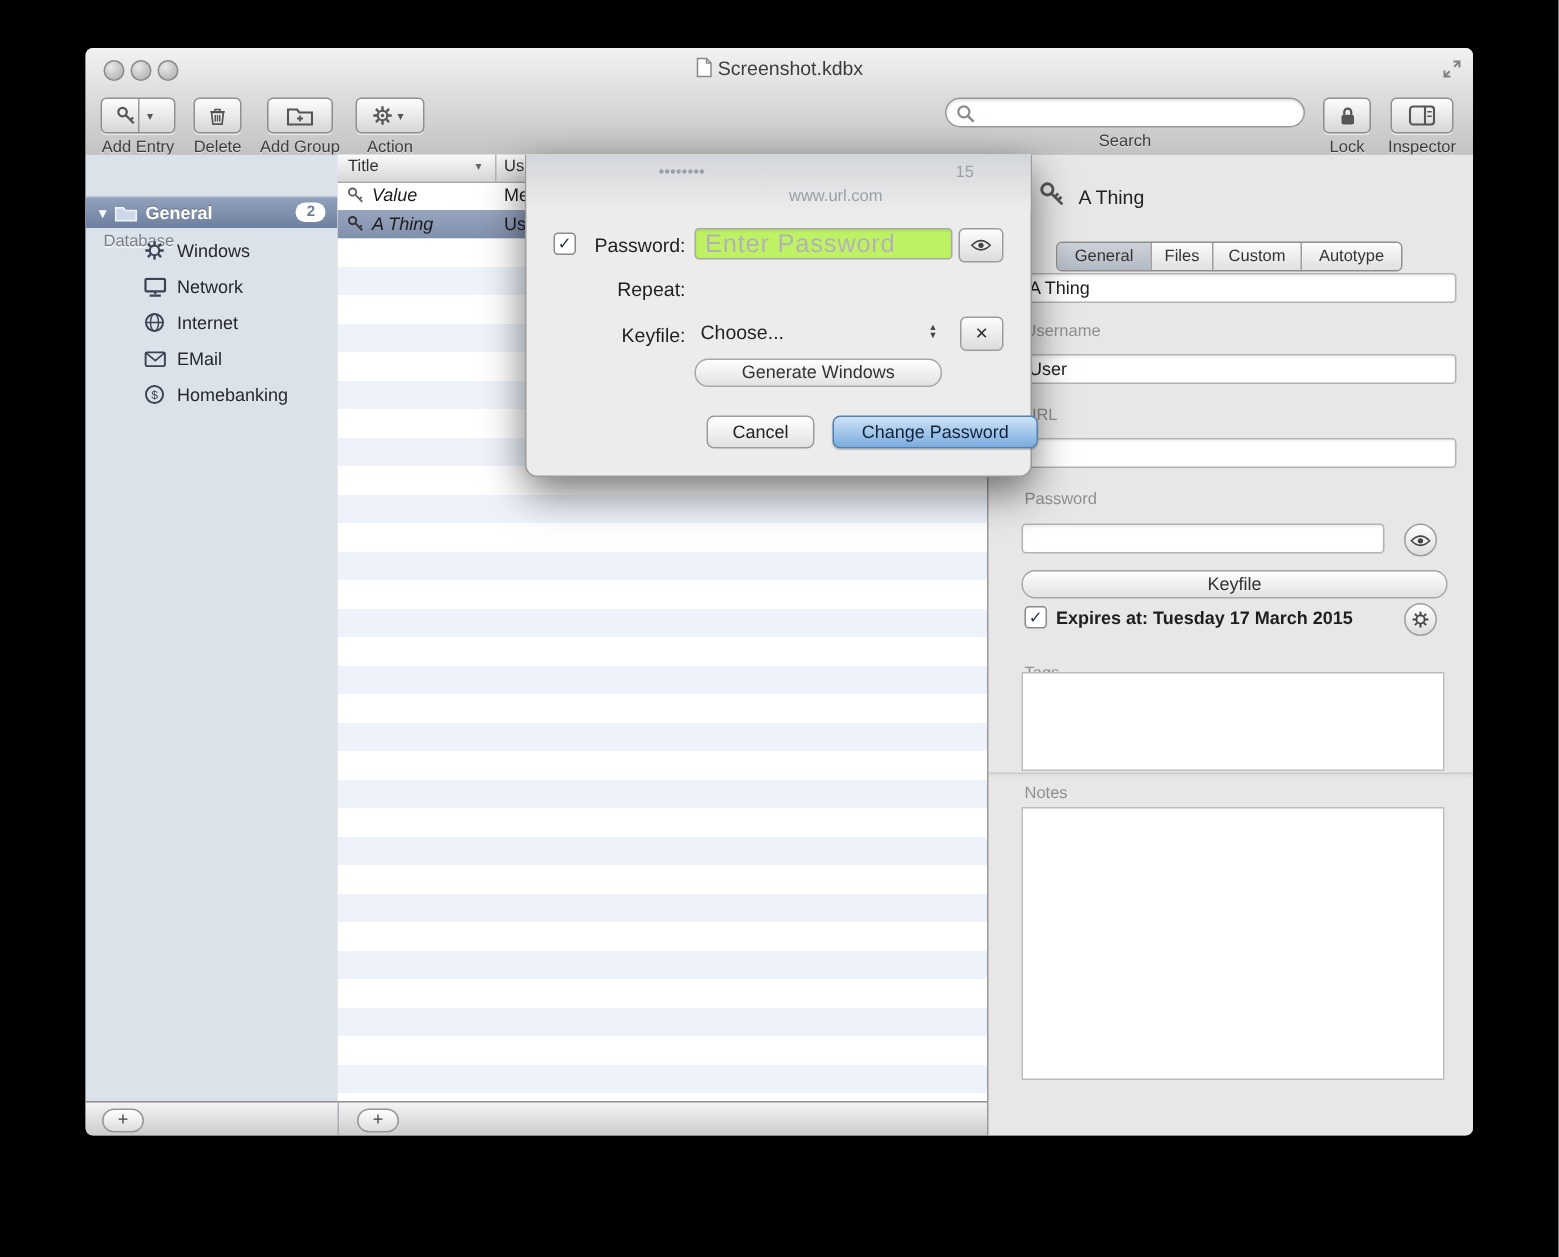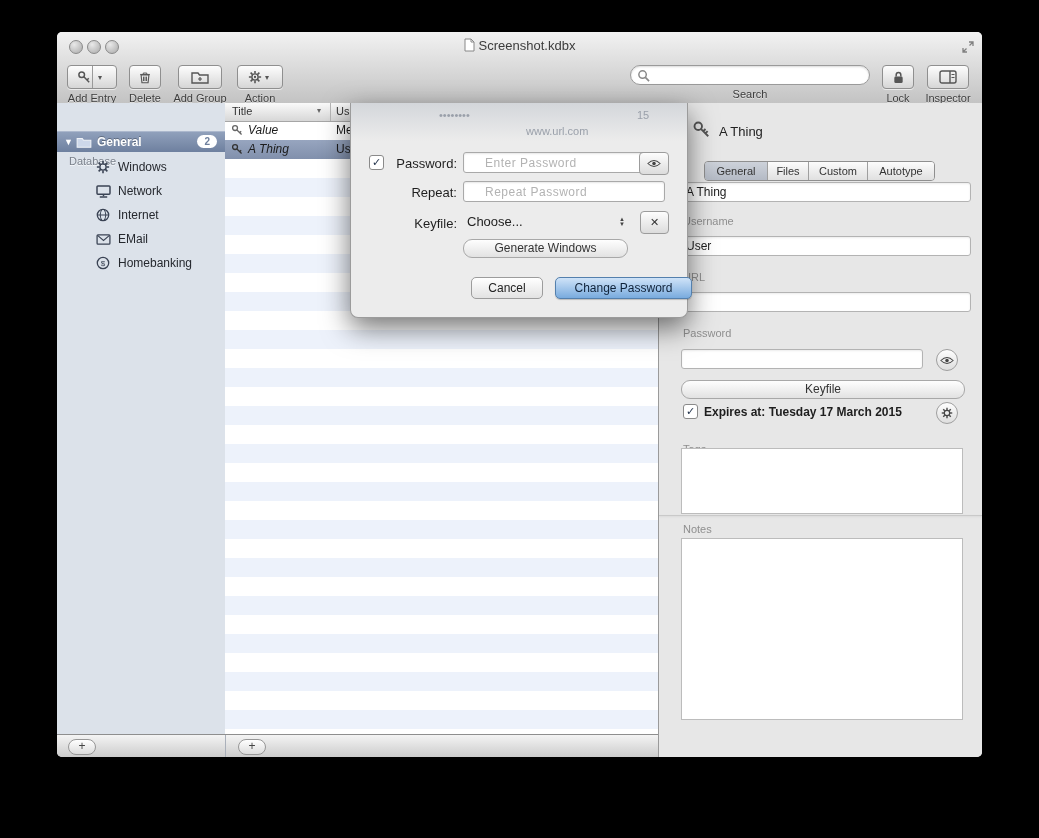--- a/index.html
+++ b/index.html
@@ -88,21 +88,21 @@
   .split-line{position:absolute;left:0;right:0;border-top:1px solid #c9c9c9;box-shadow:0 1px 2px rgba(0,0,0,.08);}
   
   .sheet{position:absolute;left:293px;top:71px;width:338px;height:215px;background:#ececec;
          border-radius:0 0 8px 8px;z-index:50;border:1px solid #9b9b9b;border-top:none;
          box-shadow:0 10px 28px rgba(0,0,0,.55);box-sizing:border-box;}
   .ghost{position:absolute;left:0;top:0;width:100%;height:38px;
          background:linear-gradient(#d3d6da,#ececec);overflow:hidden;}
   .ghost span{position:absolute;color:#9aa0aa;font-size:11px;}
   .dlabel{position:absolute;width:68px;text-align:right;font-size:13px;color:#1f1f1f;}
   .dfield{position:absolute;left:112px;width:158px;height:19px;border:1px solid #a9a9a9;border-radius:3px;
-          background:#ffffff;font-size:12px;color:#333;padding:0 21px;letter-spacing:.5px;font-family:inherit;
+          background:#bef264;font-size:17px;color:#333;padding:0 6px;letter-spacing:.5px;font-family:inherit;
           box-shadow:inset 0 1px 2px rgba(0,0,0,.1);}
   .dfield::placeholder{color:#b3b3b3;}
   .sqbtn{position:absolute;width:27px;height:21px;border:1px solid #9c9c9c;border-radius:4px;
          background:linear-gradient(#fdfdfd,#dcdcdc);display:flex;align-items:center;justify-content:center;
          font-size:11px;color:#333;}
   .pushbtn{position:absolute;height:20px;border-radius:5px;font-size:12px;display:flex;
            align-items:center;justify-content:center;border:1px solid #9c9c9c;
            background:linear-gradient(#ffffff,#e2e2e2);color:#222;margin-left:23px;}
   .pushbtn.primary{background:linear-gradient(#cfe3f8,#79abde);border-color:#5480ad;color:#10233a;
            box-shadow:0 1px 1px rgba(0,0,0,.2);}
@@ -403,21 +403,20 @@
     <span class="dlabel" style="left:38px;top:53px">Password:</span>
     <input class="dfield" style="top: 49px;" placeholder="Enter Password">
     <div class="sqbtn" style="left:288px;top:49px;width:28px">
       <svg width="14" height="9" viewBox="0 0 16 10">
           <path d="M1 5 Q8 -2 15 5 Q8 12 1 5 Z" fill="none" stroke="#444" stroke-width="1.2"></path>
           <circle cx="8" cy="5" r="2" fill="#444"></circle>
         </svg>
     </div>
 
     <span class="dlabel" style="left:38px;top:82px">Repeat:</span>
-    <input class="dfield" style="top: 78px;" placeholder="Repeat Password">
 
     <span class="dlabel" style="left:38px;top:113px">Keyfile:</span>
     <div class="abs" style="left:116px;top:111px;width:158px;display:flex;align-items:center;justify-content:space-between">
       <span style="font-size:13px;color:#222">Choose...</span>
       <span class="stepper">
           <span>▲</span>
           <span>▼</span>
         </span>
     </div>
     <div class="sqbtn" style="left:289px;top:108px">

